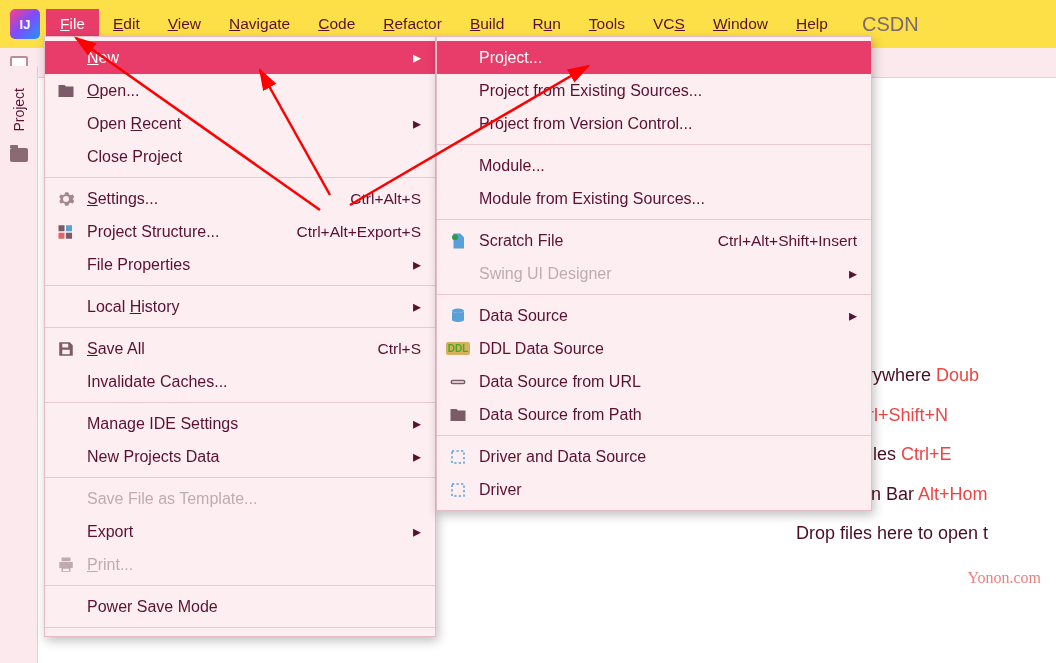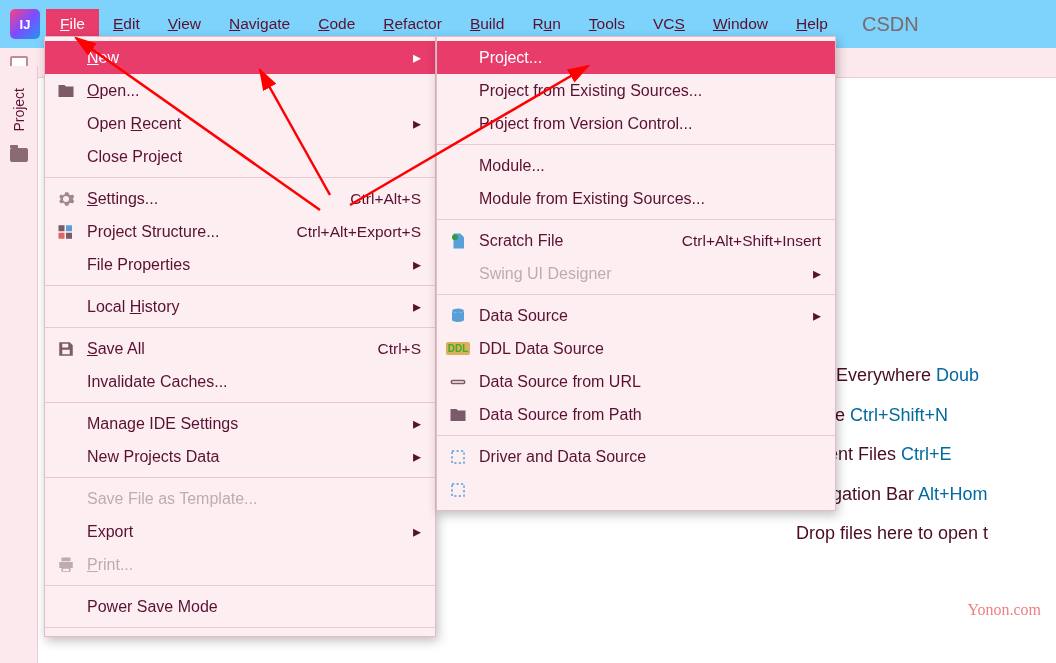--- a/index.html
+++ b/index.html
@@ -10,21 +10,21 @@
     color: #5a1030;
     position: relative;
     width: 1056px;
     height: 663px;
     overflow: hidden;
   }
   .menubar {
     display: flex;
     align-items: center;
     height: 48px;
-    background: #7dd3fc;
+    background: #fde047;
     padding: 0 4px;
   }
   .logo {
     width: 30px; height: 30px;
     background: linear-gradient(135deg, #ff4081, #7c4dff, #2196f3);
     border-radius: 5px;
     display: flex; align-items: center; justify-content: center;
     margin: 0 6px;
     font-weight: bold; color: #fff; font-size: 13px;
   }
@@ -89,21 +89,21 @@
   .dropdown {
     position: absolute;
     background: #fdeef2;
     border: 1px solid #e4bcc8;
     box-shadow: 2px 4px 10px rgba(0,0,0,0.25);
     padding: 4px 0;
     font-size: 16px;
     color:#5a1030;
   }
   .dropdown.file { left: 44px; top: 36px; width: 392px; }
-  .dropdown.new  { left: 436px; top: 36px; width: 400px; }
+  .dropdown.new  { left: 436px; top: 36px; width: 436px; }
 
   .drow {
     display:flex; align-items:center;
     height: 33px;
     padding: 0 14px 0 10px;
     cursor:pointer;
     position:relative;
   }
   .drow .lbl { flex:1; white-space:nowrap; }
   .drow .hk  { color:#5a1030; font-size:15.5px; }
@@ -124,27 +124,27 @@
   .bg-hints {
     position:absolute;
     right:0px;
     top:356px;
     font-size:18px;
     color:#4a0c22;
     line-height:2.2;
     text-align:left;
     width:260px;
   }
-  .bg-hints .sc { color:#0369a1; }
+  .bg-hints .sc { color:#ef4444; }
 
   .annot-arrows { position:absolute; left:0; top:0; pointer-events:none; }
 
   .watermark{
     position:absolute;
-    right:15px; bottom:44px;
+    right:15px; bottom:76px;
     font-family:cursive;
     font-size:16px;
     color:#df2a2a;
     opacity:0.6;
     pointer-events:none;
   }
 </style>
 </head>
 <body>
 
@@ -370,20 +370,21 @@
         </svg>
       </span>
       <span class="lbl">Driver and Data Source</span>
     </div>
     <div class="drow">
       <span class="ic">
         <svg viewBox="0 0 24 24">
           <rect x="4" y="4" width="16" height="16" fill="none" stroke="#5aa0d8" stroke-width="2" stroke-dasharray="3 3"></rect>
         </svg>
       </span>
+      <span class="lbl">Driver</span>
     </div>
   </div>
 
 <svg class="annot-arrows" width="1056" height="663">
   <defs>
     <marker id="ah" markerWidth="10" markerHeight="10" refX="8" refY="3" orient="auto">
       <path d="M0,0 L9,3 L0,6 Z" fill="#ff0000"></path>
     </marker>
   </defs>
   <line x1="320" y1="210" x2="76" y2="38" stroke="#ff0000" stroke-width="2.5" marker-end="url(#ah)"></line>

